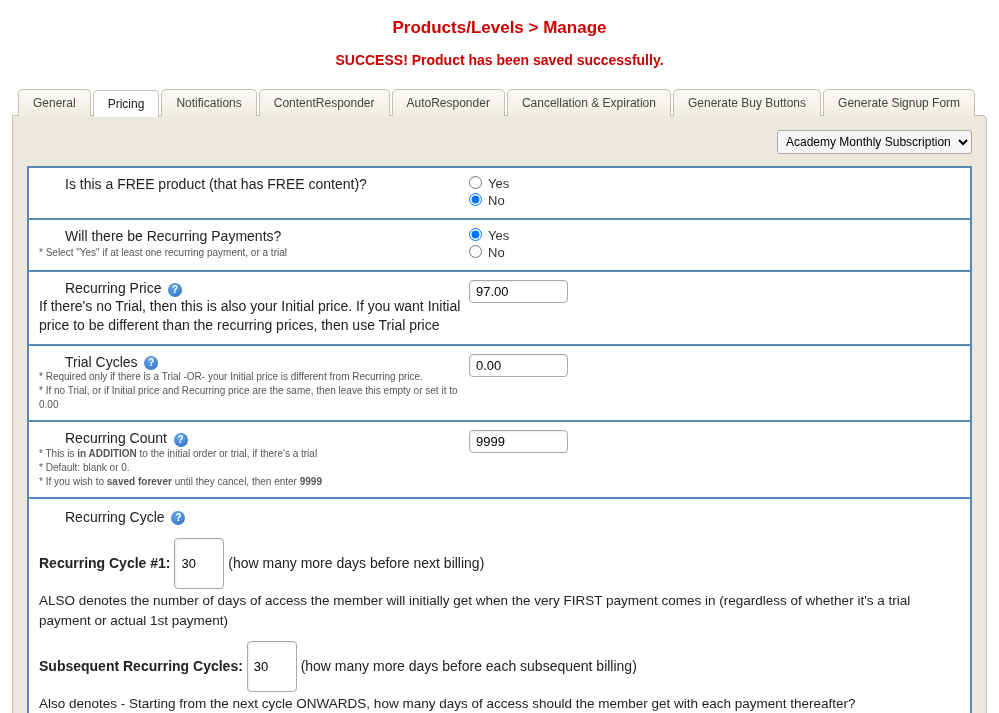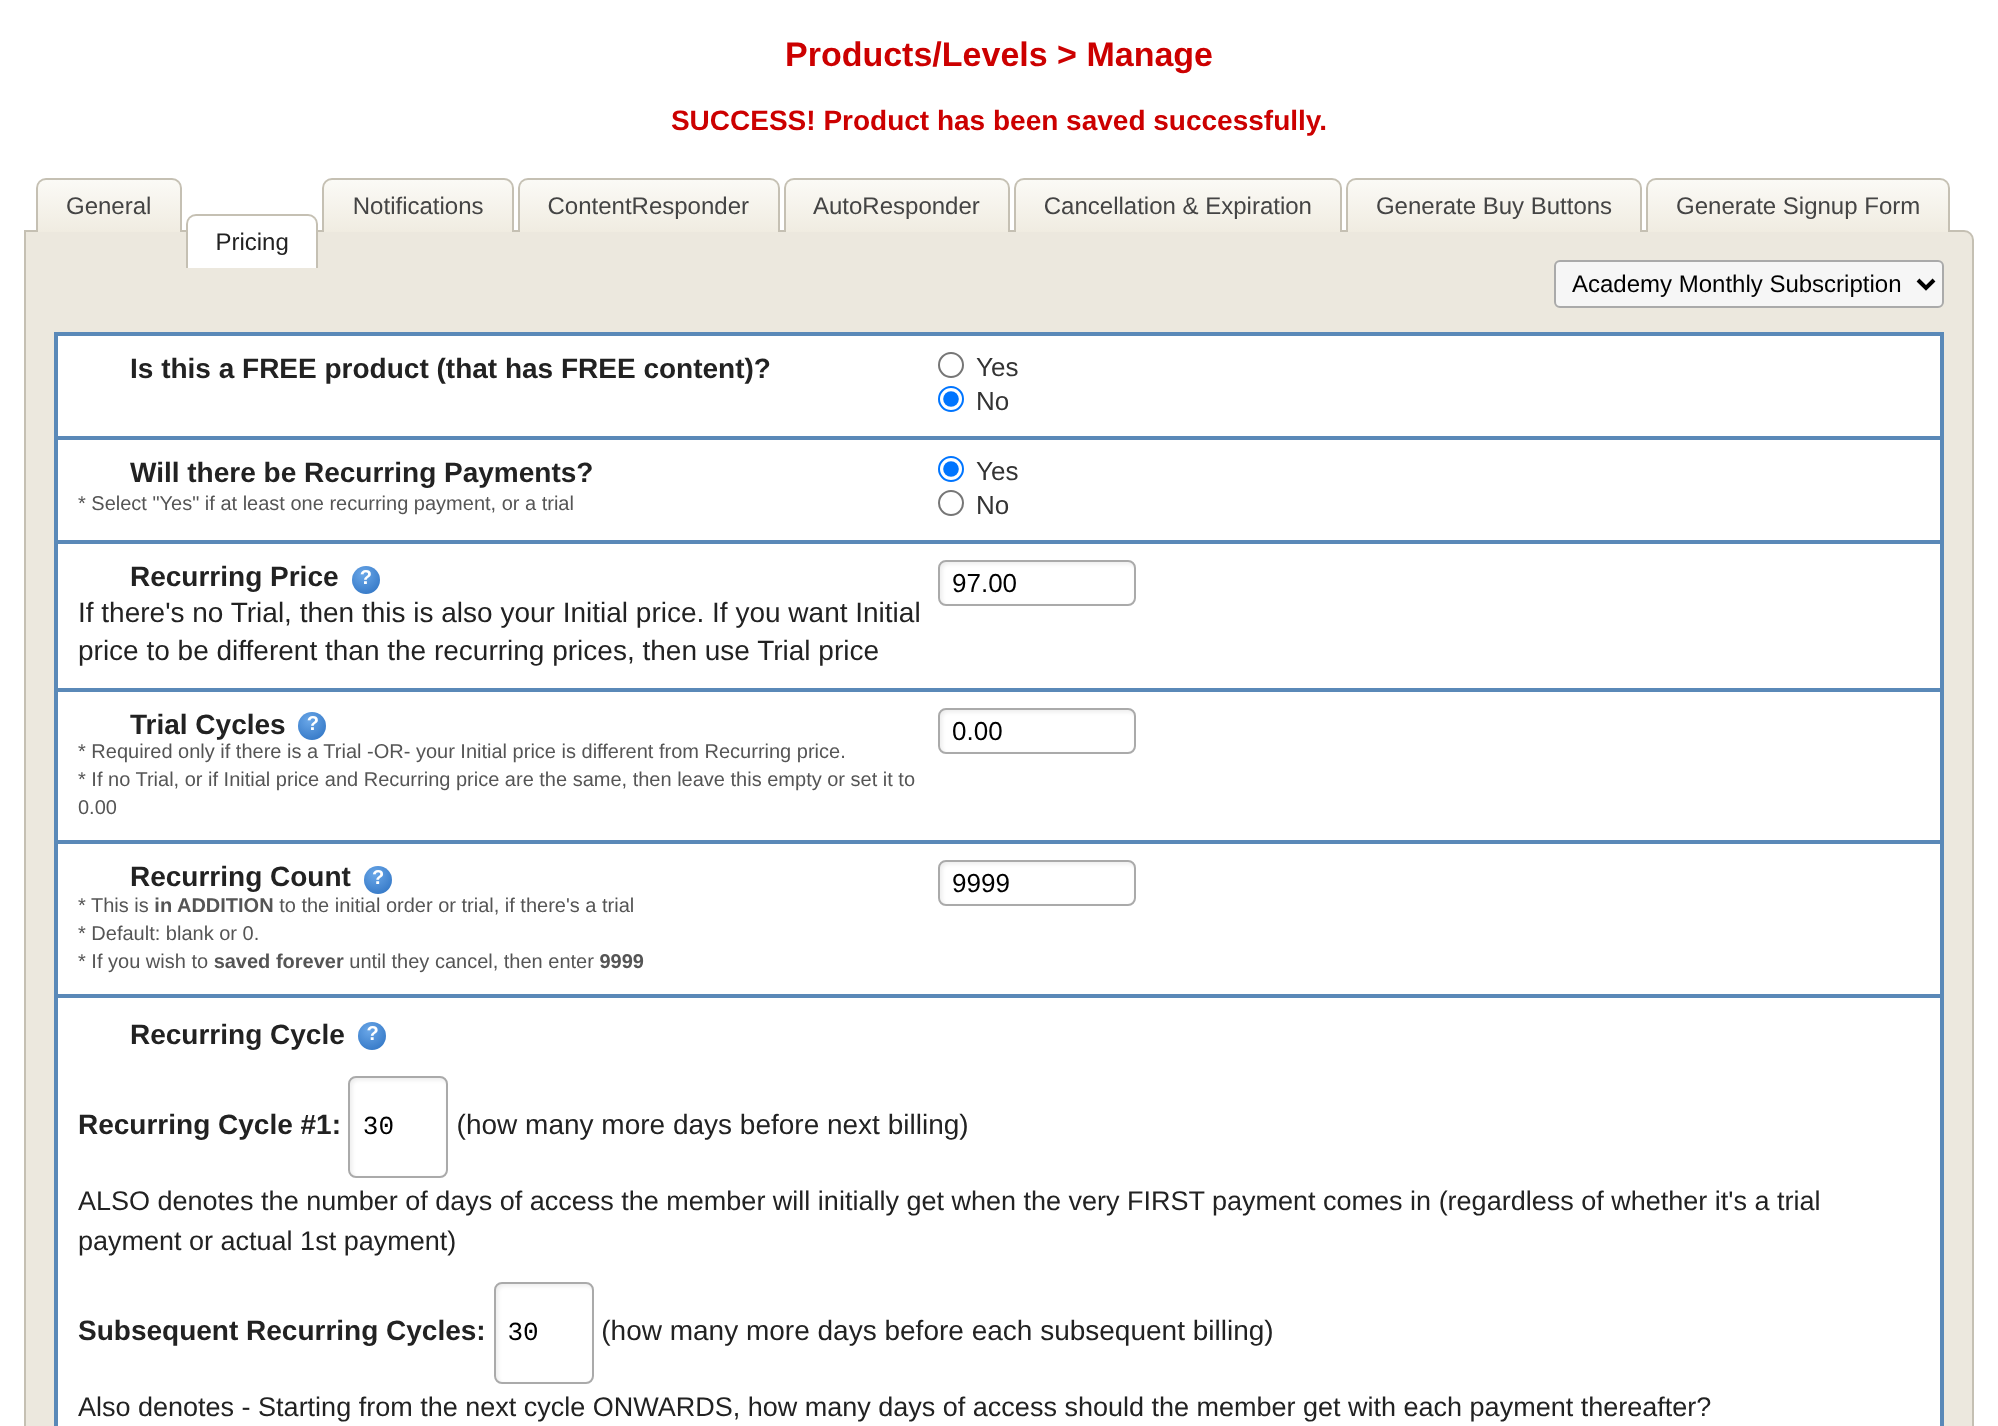--- a/index.html
+++ b/index.html
@@ -44,21 +44,21 @@
     font-size: 12px;
     color: #444;
     background: linear-gradient(#fbfaf6,#f0ece1);
     cursor: pointer;
     position: relative;
   }
   .tab.active {
     background: #fff;
     font-weight: normal;
     color: #222;
-    top: 18px;
+    top: 1px;
     text-align: center;
   }
   .panel {
     border: 1px solid #c5c0b3;
     border-radius: 0 5px 5px 5px;
     background: #ece8de;
     padding: 14px;
     position: relative;
     top: -1px;
   }
@@ -86,21 +86,21 @@
   }
   .setting-row:last-child { border-bottom: none; }
   .label-col {
     width: 430px;
     flex-shrink: 0;
   }
   .input-col {
     flex: 1;
   }
   .label-main {
-    font-weight: bold;
+    font-weight: normal;
     font-size: 14px;
     color: #222;
     margin-bottom: 2px;
     padding-left: 26px;
   }
   .label-sub {
     font-size: 10px;
     color: #555;
     line-height: 1.4;
   }
@@ -144,21 +144,21 @@
     padding: 8px 10px;
     font-size: 14px;
     color: #222;
     line-height: 1.5;
   }
   .cycle-section .sub-block { margin-top: 10px; }
   .cycle-input {
     border: 1px solid #aaa;
     border-radius: 4px;
     padding: 17px 6px;
-    font-family: Liberation Mono, monospace;
+    font-family: Liberation Sans, sans-serif;
     font-size: 13px;
     width: 36px;
     box-shadow: inset 1px 1px 2px rgba(0,0,0,0.08);
   }
   .cycle-hint { font-size: 14px; }
   .cycle-desc {
     font-size: 13.5px;
     margin-top: 2px;
   }
   .save-row {

